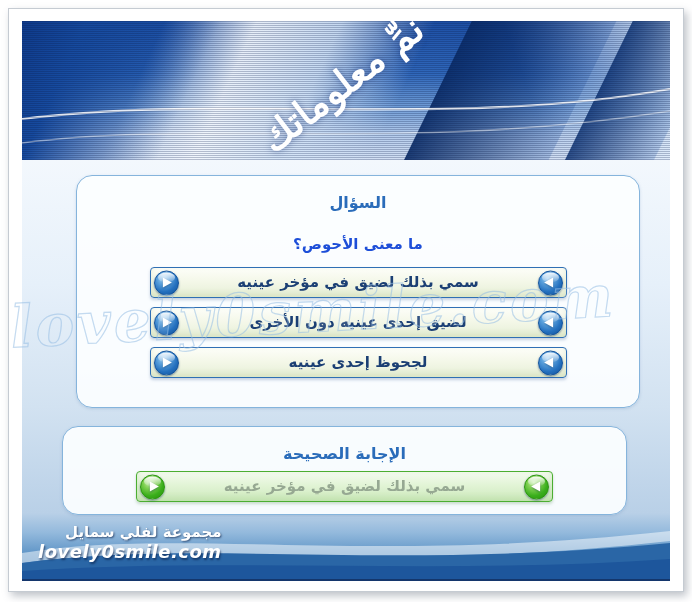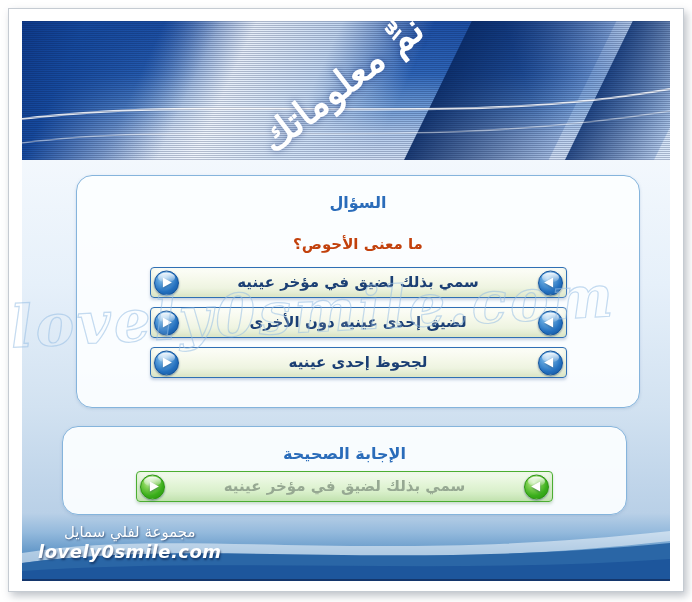--- a/index.html
+++ b/index.html
@@ -30,33 +30,33 @@
 
   
   .body-art{position:absolute;top:139px;left:0;width:648px;height:353px;
       background:linear-gradient(180deg,#f3f8fd 0%,#e6f0fa 35%,#d2e2f1 70%,#b9d0e7 100%);}
 
   
   .footer-art{position:absolute;top:492px;left:0;width:648px;height:66px;overflow:hidden;
       background:linear-gradient(180deg,#b9d0e7 0%,#93b9dc 30%,#5f95c7 62%,#3a77b2 100%);
       border-bottom:2px solid #14366c;}
   .brand{position:absolute;left:16px;top:10px;color:#fff;z-index:3;}
-  .brand-ar{font-size:15px;font-weight:normal;direction:rtl;text-align:center;
+  .brand-ar{font-size:15px;font-weight:bold;direction:rtl;text-align:right;
       text-shadow:1px 1px 2px rgba(10,30,70,.65);}
   .brand-en{font-size:18px;font-weight:bold;font-style:italic;letter-spacing:.5px;
       text-shadow:1px 2px 2px rgba(10,30,70,.6);}
 
   
   .panel{position:absolute;border:1px solid #85b4dc;border-radius:16px;
       background:rgba(252,254,255,.93);box-shadow:0 1px 3px rgba(120,150,190,.3);}
   .question-panel{left:54px;top:154px;width:562px;height:231px;}
   .answer-panel{left:40px;top:405px;width:563px;height:87px;}
   .panel h2{margin:4px;padding-top:13px;text-align:center;font-size:16px;color:#2a6cba;
       font-weight:bold;direction:rtl;}
-  .question{margin:8px;padding-top:15px;text-align:center;font-size:15px;color:#c2410c;
+  .question{margin:8px;padding-top:15px;text-align:center;font-size:15px;color:#1d4ed8;
       font-weight:bold;direction:rtl;}
   .options{position:absolute;left:0;right:0;top:91px;display:flex;flex-direction:column;
       align-items:center;gap:9px;}
   .answer-row{position:absolute;left:0;right:0;top:44px;display:flex;justify-content:center;}
 
   
   .pill{width:417px;height:31px;border-radius:4px;position:relative;display:flex;
       align-items:center;justify-content:center;box-sizing:border-box;
       border:1px solid #2f6fb4;
       background:linear-gradient(180deg,#fdfef9 0%,#f3f7e7 50%,#e6efd6 100%);

